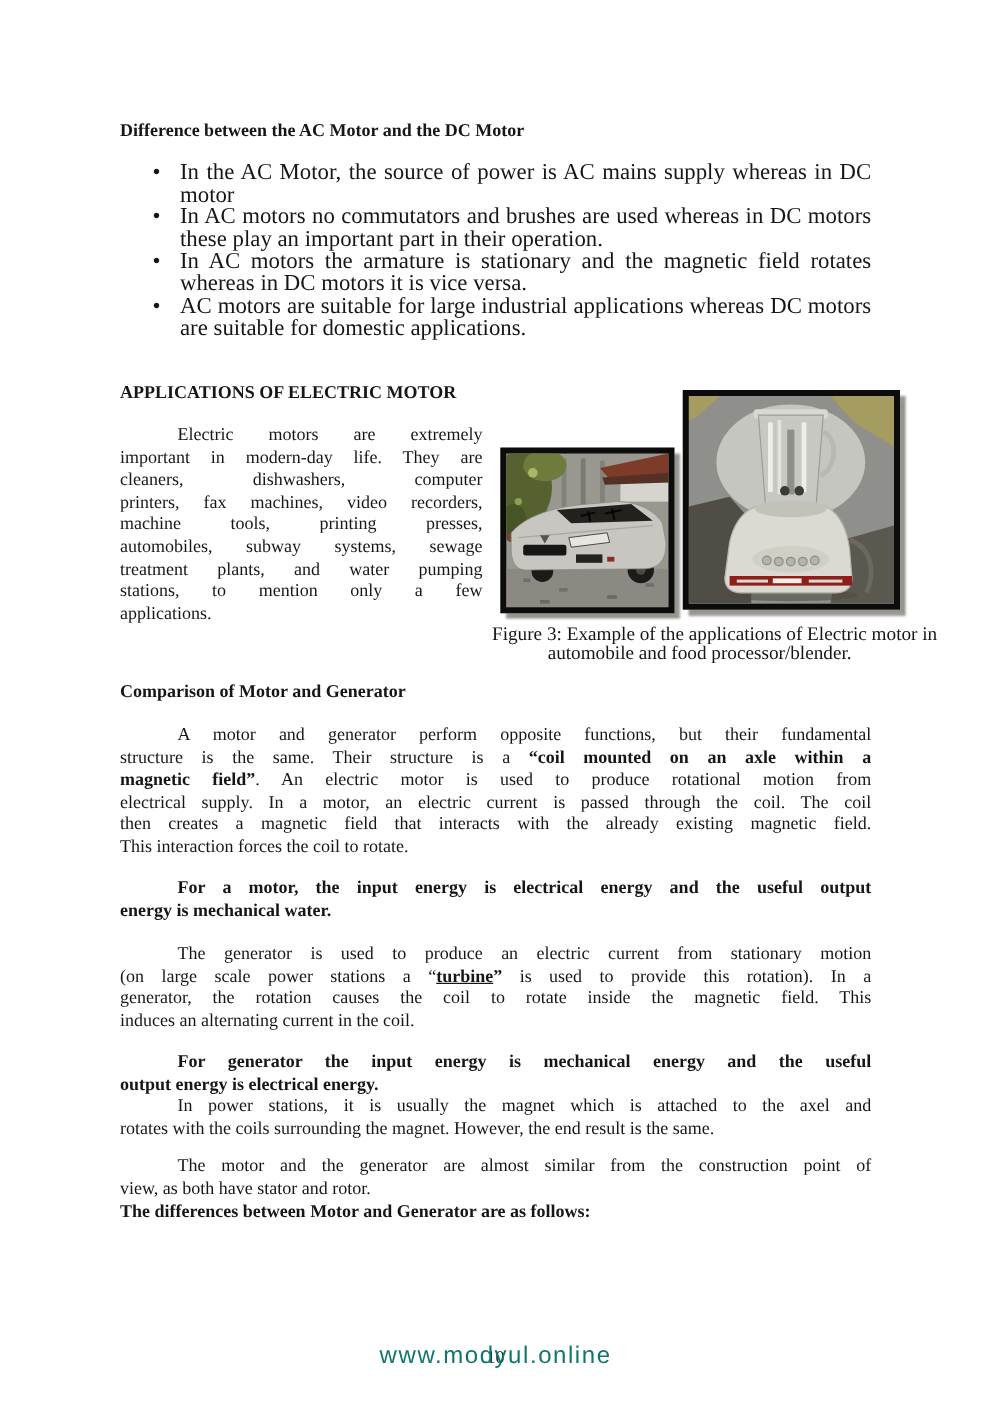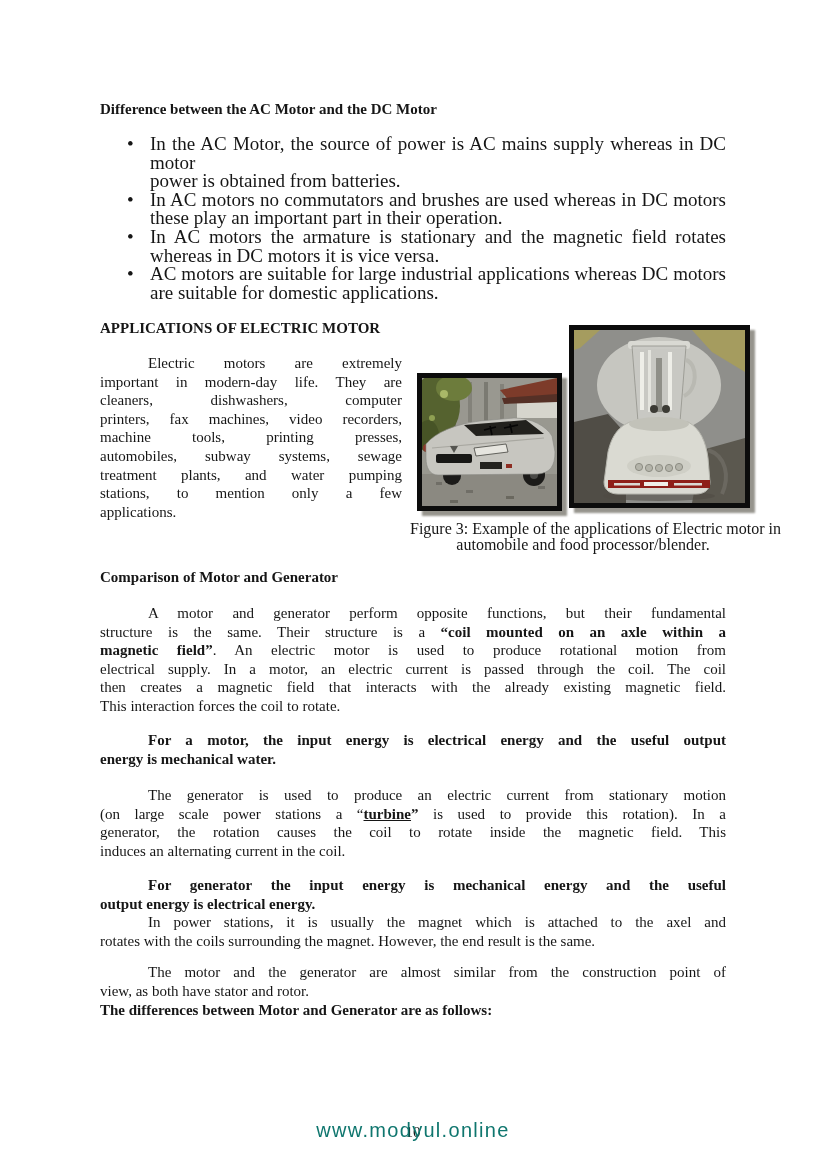--- a/index.html
+++ b/index.html
@@ -31,21 +31,20 @@
 </head>
 <body>
 
 <div class="page">
 
   <h2 class="abs head" style="top:100px">Difference between the AC Motor and the DC Motor</h2>
 
   <ul class="abs bullets" style="top:135px">
     <li>
         <div class="ln jl">In the AC Motor, the source of power is AC mains supply whereas in DC motor</div>
-        <div class="ln">power is obtained from batteries.</div>
       </li>
     <li>
         <div class="ln jl">In AC motors no commutators and brushes are used whereas in DC motors</div>
         <div class="ln">these play an important part in their operation.</div>
       </li>
     <li>
         <div class="ln jl">In AC motors the armature is stationary and the magnetic field rotates</div>
         <div class="ln">whereas in DC motors it is vice versa.</div>
       </li>
     <li>

